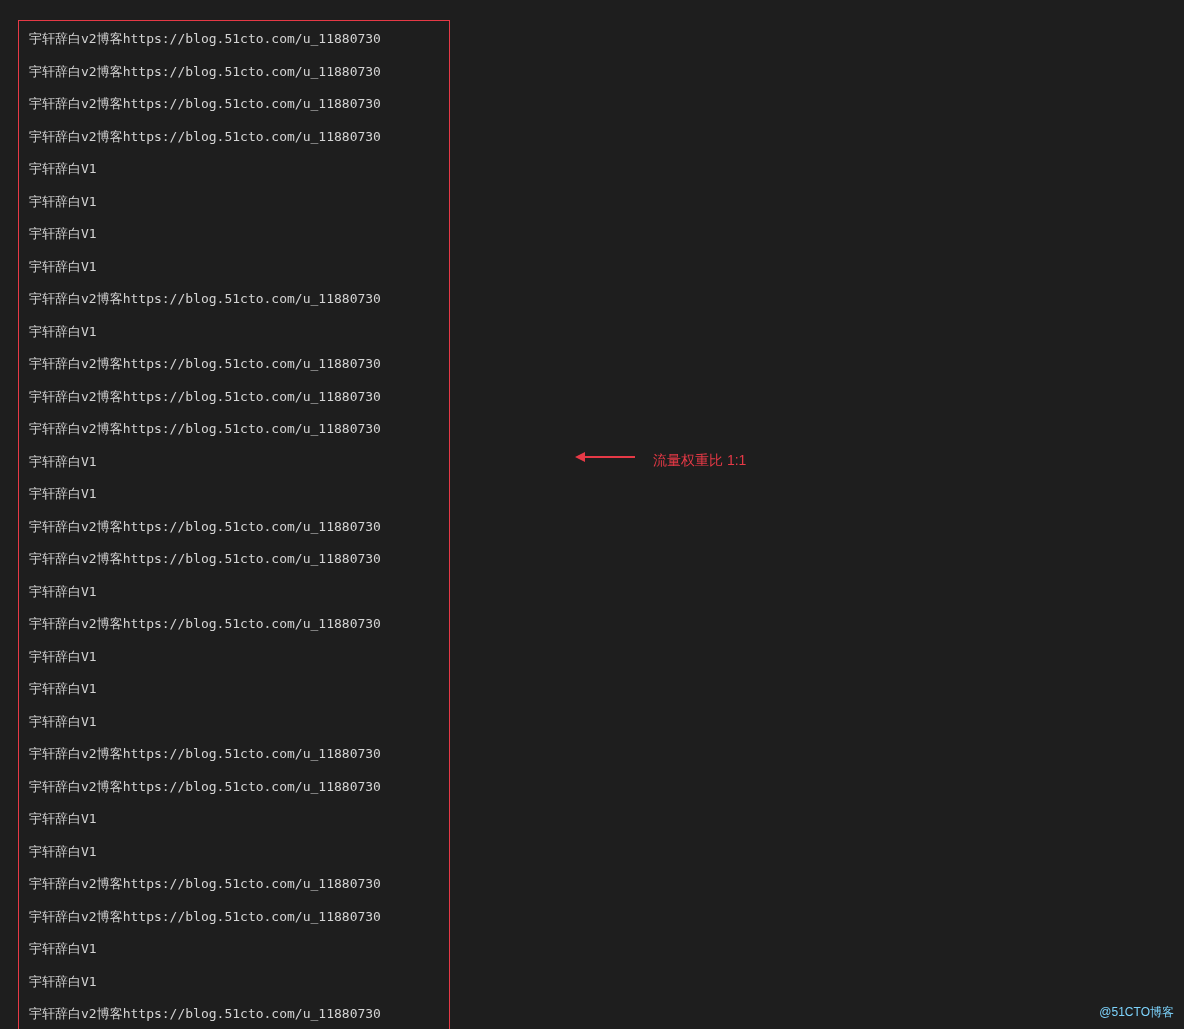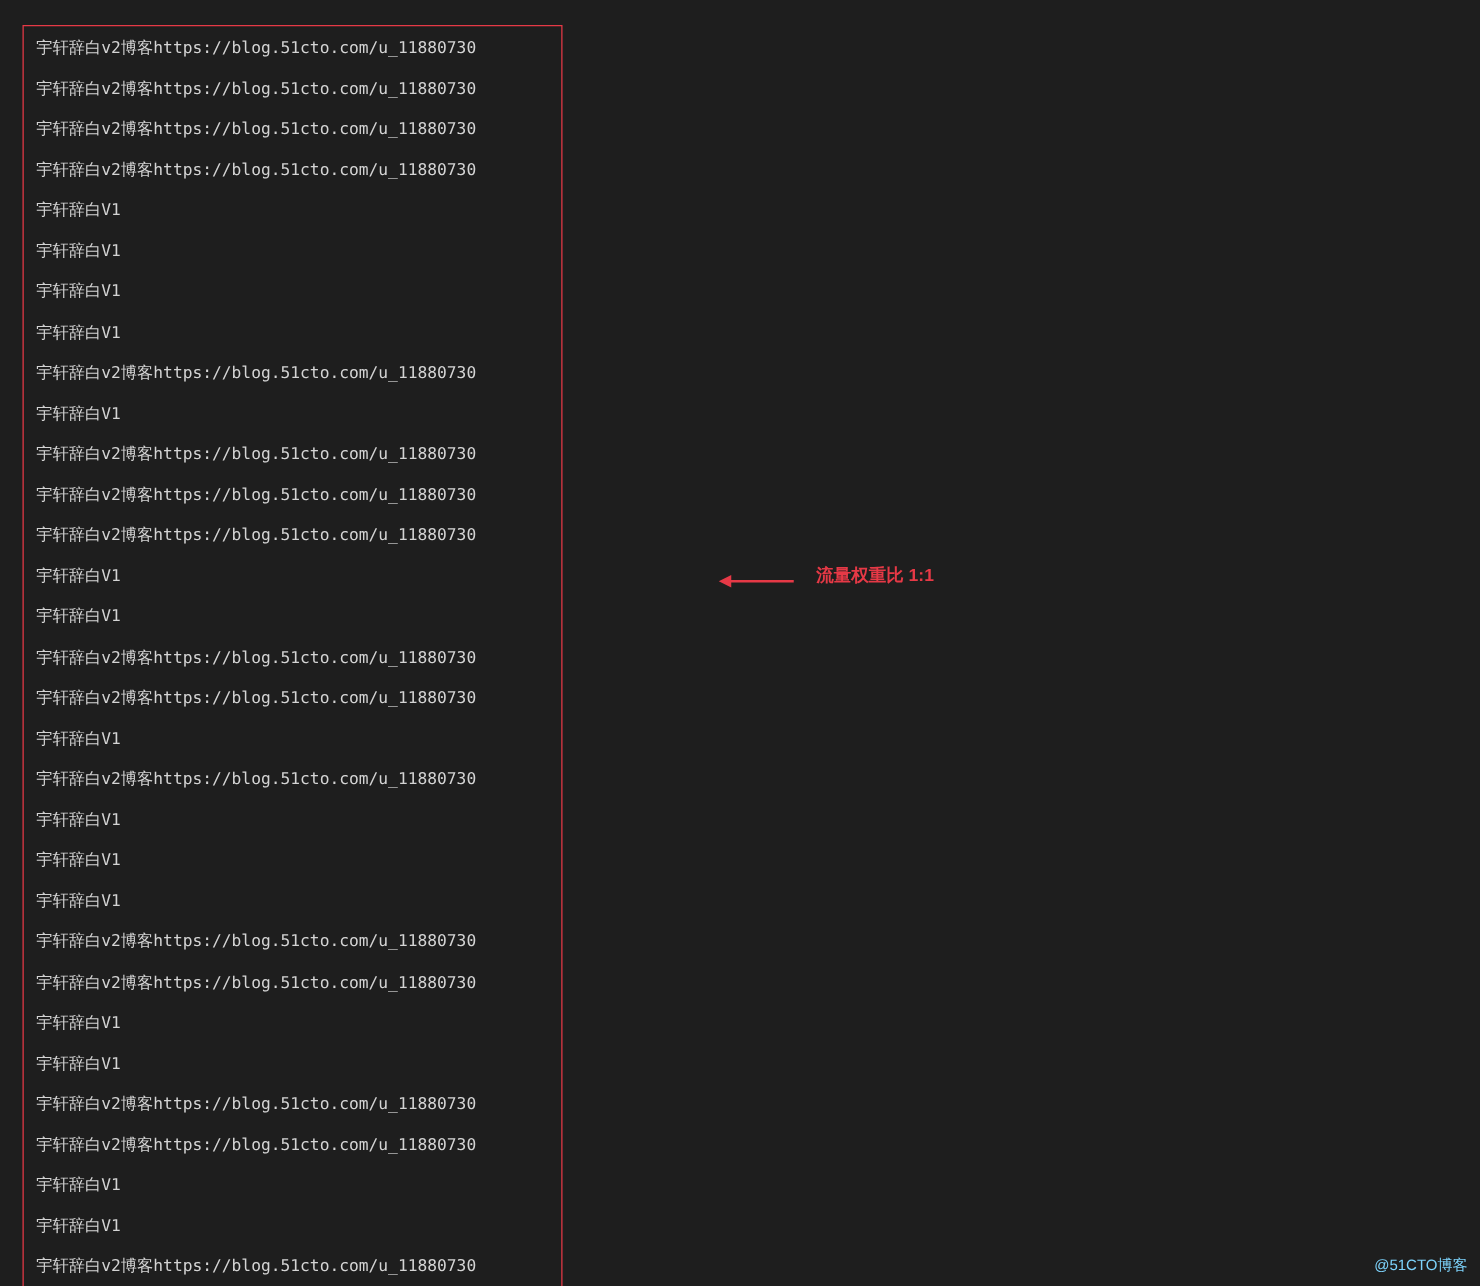--- a/index.html
+++ b/index.html
@@ -31,22 +31,21 @@
       line-height: 1.5;
       margin-bottom: 13px;
       white-space: nowrap;
       font-family: Consolas, "Microsoft YaHei", monospace;
     }
     .annotation {
       position: absolute;
       left: 575px;
       top: 452px;
       display: flex;
-      align-items: flex-end;
-      font-weight: bold;
+      align-items: flex-start;
     }
     .arrow {
       width: 60px;
       height: 10px;
       position: relative;
       margin-right: 18px;
     }
     .arrow-line {
       position: absolute;
       left: 8px;

